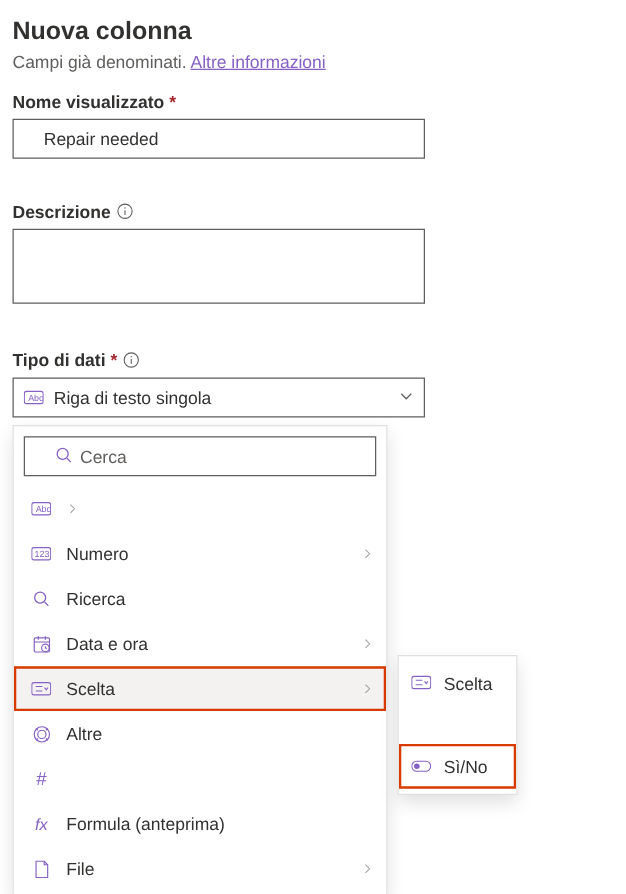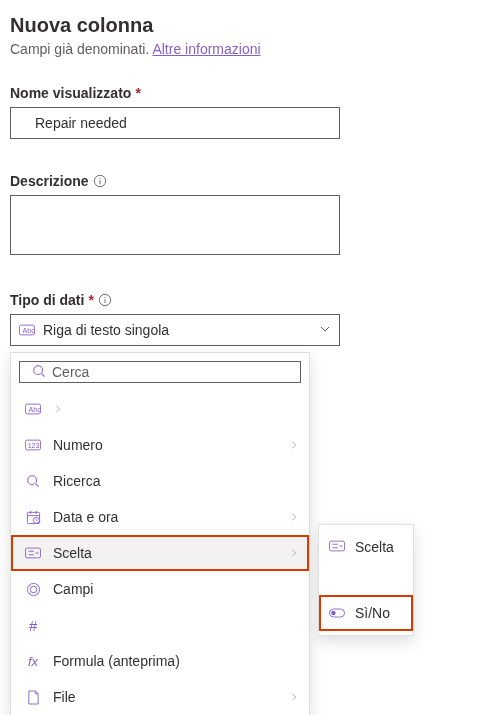--- a/index.html
+++ b/index.html
@@ -13,21 +13,21 @@
     }
     .title {
       font-size: 20px;
       font-weight: 600;
       color: #323130;
       margin-bottom: 4px;
     }
     .subtitle {
       font-size: 14px;
       color: #605e5c;
-      margin-bottom: 28px;
+      margin-bottom: 16px;
     }
     .link {
       color: #8661c5;
       text-decoration: underline;
       cursor: pointer;
     }
     .field-group {
       margin-bottom: 34px;
     }
     .field-label {
@@ -98,25 +98,25 @@
       box-shadow: 0 6px 14px rgba(0,0,0,0.13);
       margin-top: 4px;
       background: #fff;
       padding-bottom: 4px;
     }
     .search-wrap {
       padding: 8px;
     }
     .search-box {
       width: 100%;
-      height: 22px;
+      height: 32px;
       border: 1px solid #605e5c;
       display: flex;
       align-items: center;
-      padding: 0 12px;
+      padding: 0 24px;
       gap: 6px;
     }
     .search-box input {
       border: none;
       outline: none;
       flex: 1;
       font-size: 14px;
       font-family: inherit;
     }
     .search-box input::placeholder {
@@ -342,21 +342,21 @@
     <span class="type-icon">
       <svg width="15" height="15" viewBox="0 0 16 16" fill="none" stroke="currentColor" stroke-width="1">
           <circle cx="8" cy="8" r="6.5"></circle>
           <circle cx="8" cy="8" r="3.5"></circle>
           <line x1="3" y1="3" x2="4.5" y2="4.5"></line>
           <line x1="13" y1="3" x2="11.5" y2="4.5"></line>
           <line x1="3" y1="13" x2="4.5" y2="11.5"></line>
           <line x1="13" y1="13" x2="11.5" y2="11.5"></line>
         </svg>
     </span>
-    <span class="item-label">Campi</span>
+    <span class="item-label">Altre</span>
   </div>
 
   <div class="menu-item">
     <span class="type-icon hash-icon">#</span>
   </div>
 
   <div class="menu-item">
     <span class="type-icon fx-icon">fx</span>
     <span class="item-label">Formula (anteprima)</span>
   </div>

